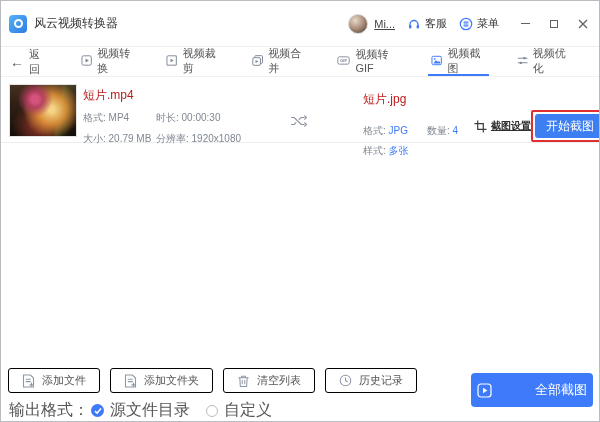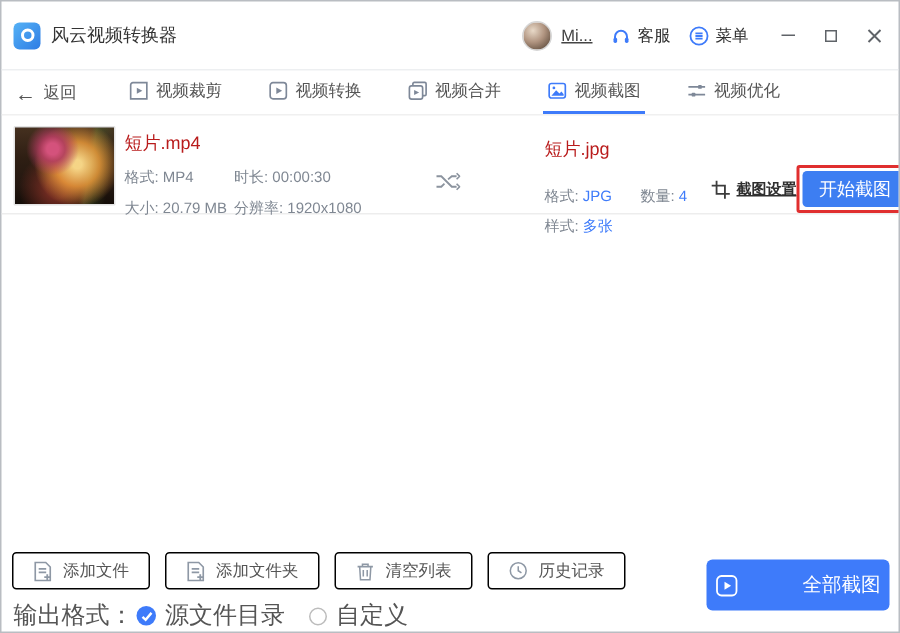--- a/index.html
+++ b/index.html
@@ -130,39 +130,46 @@
     </div>
   </div>
 
   <div class="tabbar">
     <div class="back-group">
       <span class="back-arrow">←</span>
       <span>返回</span>
     </div>
     <div class="tab">
       <svg width="13" height="13" viewBox="0 0 14 14" fill="none" stroke="currentColor" stroke-width="1.2">
+        <rect x="1.2" y="1.2" width="11.6" height="11.6" rx="2"></rect>
+          <path d="M5.6 4.6 L9.8 7 L5.6 9.4 Z" fill="currentColor" stroke="none"></path>
+      </svg>
+      <span>视频转换</span>
+    </div>
+    <div class="tab">
+      <svg width="13" height="13" viewBox="0 0 14 14" fill="none" stroke="currentColor" stroke-width="1.2">
         <path d="M1.2 4 V2.8 a1.6 1.6 0 0 1 1.6-1.6 H12.8 V12.8 H1.2 Z"></path>
           <path d="M5.6 4.8 L9.6 7 L5.6 9.2 Z" fill="currentColor" stroke="none"></path>
       </svg>
       <span>视频裁剪</span>
-    </div>
-    <div class="tab">
-      <svg width="13" height="13" viewBox="0 0 14 14" fill="none" stroke="currentColor" stroke-width="1.2">
-        <rect x="1.2" y="1.2" width="11.6" height="11.6" rx="2"></rect>
-          <path d="M5.6 4.6 L9.8 7 L5.6 9.4 Z" fill="currentColor" stroke="none"></path>
-      </svg>
-      <span>视频转换</span>
     </div>
     <div class="tab">
       <svg width="13" height="13" viewBox="0 0 14 14" fill="none" stroke="currentColor" stroke-width="1.2">
         <path d="M3.5 3.5 V2 a1 1 0 0 1 1-1 H12 a1 1 0 0 1 1 1 v7.5 a1 1 0 0 1 -1 1 H10.5"></path>
         <rect x="1" y="3.5" width="9.5" height="9.5" rx="1.6"></rect>
           <path d="M4.4 6.4 L8 8.2 L4.4 10 Z" fill="currentColor" stroke="none"></path>
       </svg>
       <span>视频合并</span>
+    </div>
+    <div class="tab">
+      <svg width="15" height="13" viewBox="0 0 16 14" fill="none" stroke="currentColor" stroke-width="1.1">
+        <rect x="1" y="2.5" width="14" height="9" rx="2"></rect>
+        <text x="8" y="9.3" text-anchor="middle" font-size="5.2" font-weight="bold" fill="currentColor" stroke="none">GIF</text>
+      </svg>
+      <span>视频转GIF</span>
     </div>
     <div class="tab active">
       <svg width="13" height="13" viewBox="0 0 14 14" fill="none" stroke="currentColor" stroke-width="1.2">
         <rect x="1.2" y="1.8" width="11.6" height="10.4" rx="1.6"></rect>
         <circle cx="4.6" cy="5" r="1" fill="currentColor" stroke="none"></circle>
         <path d="M2.8 10.6 L6.2 6.6 L8.6 9 L10 7.6 L11.6 9.6 V10.6 Z" fill="currentColor" stroke="none"></path>
       </svg>
       <span>视频截图</span>
     </div>
     <div class="tab">

